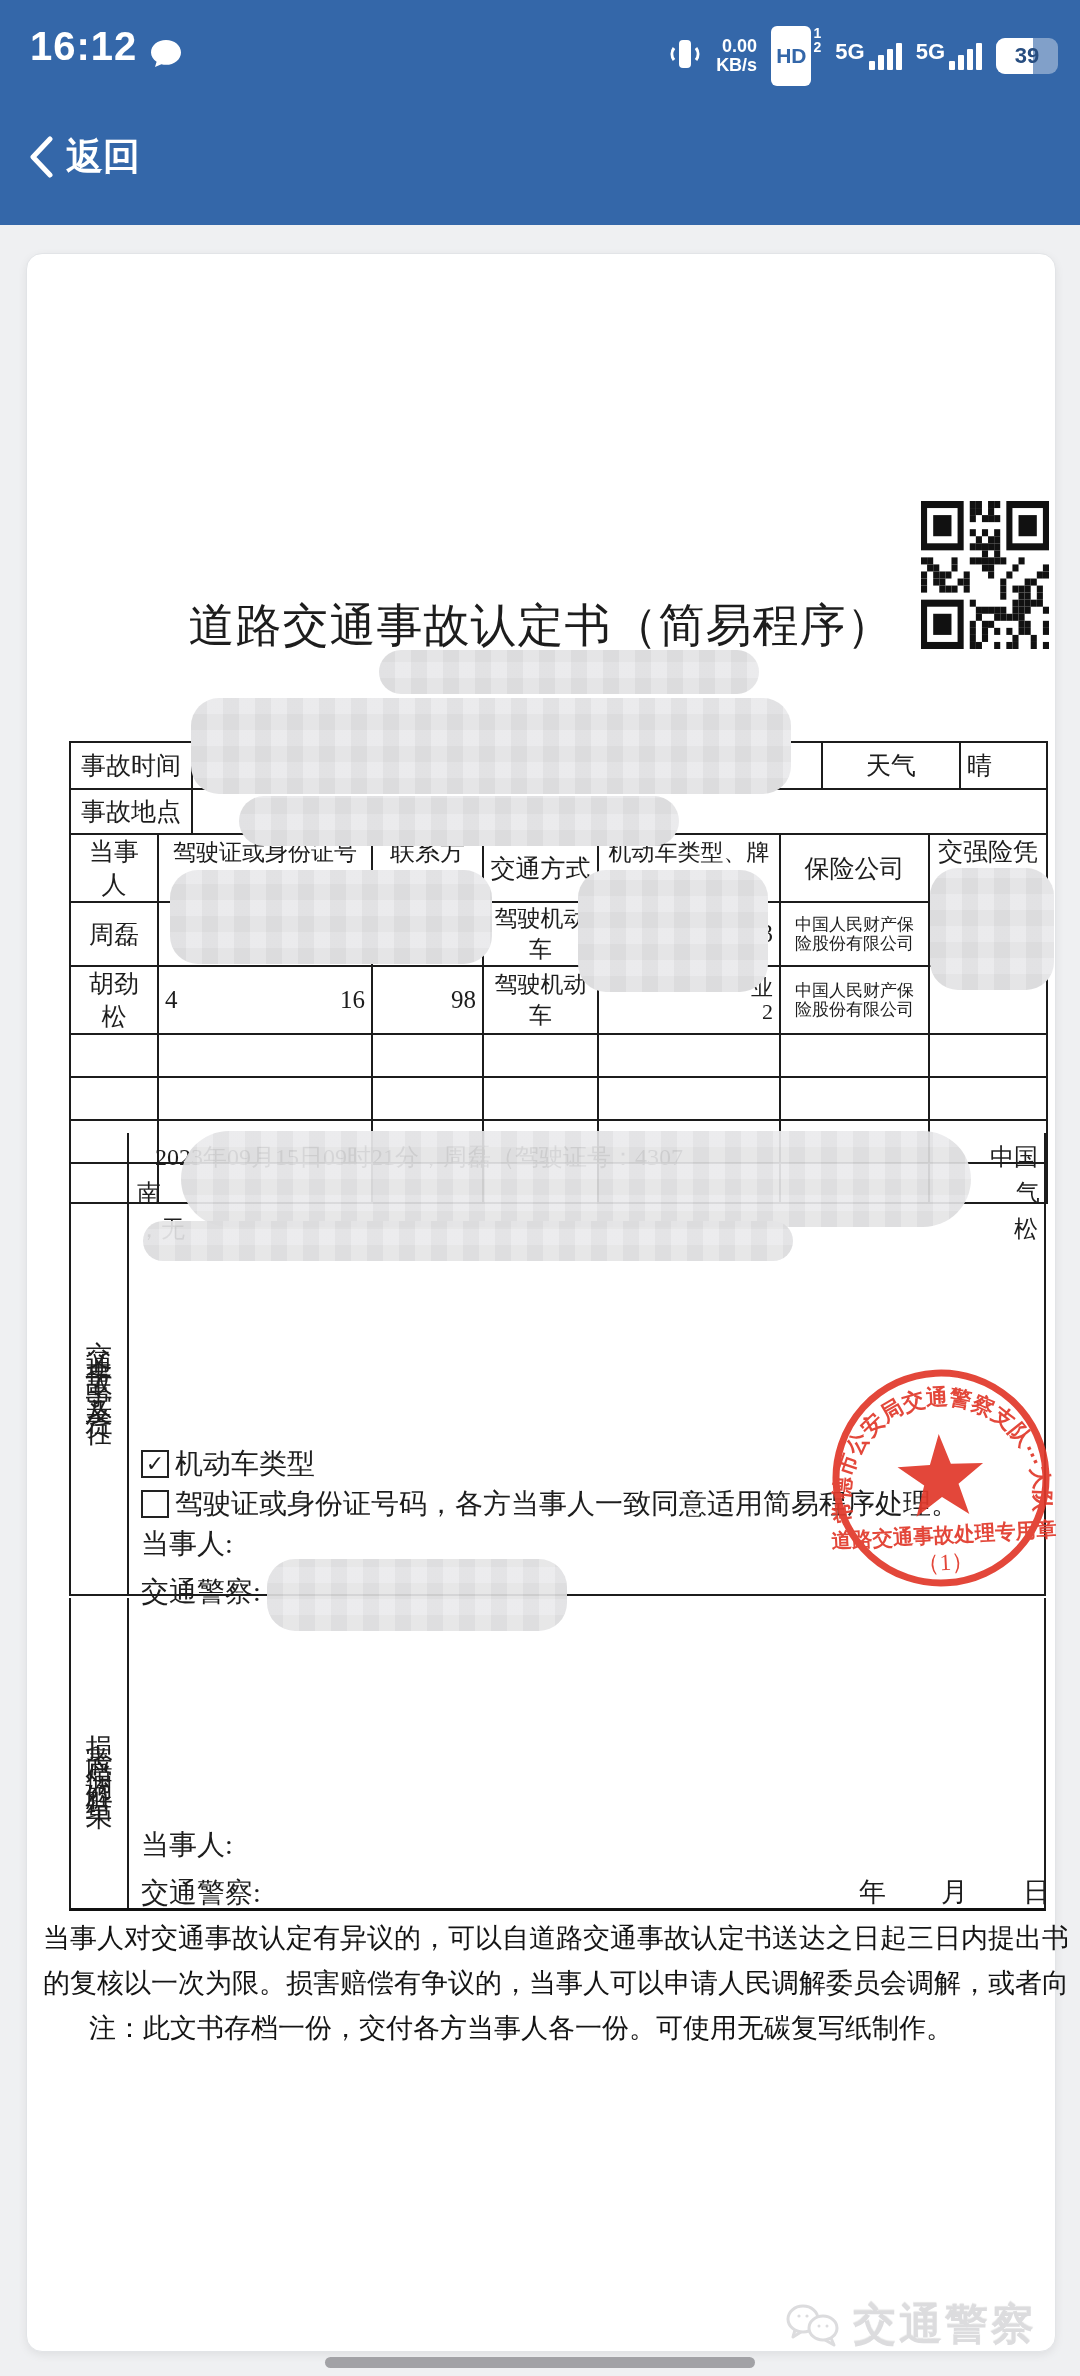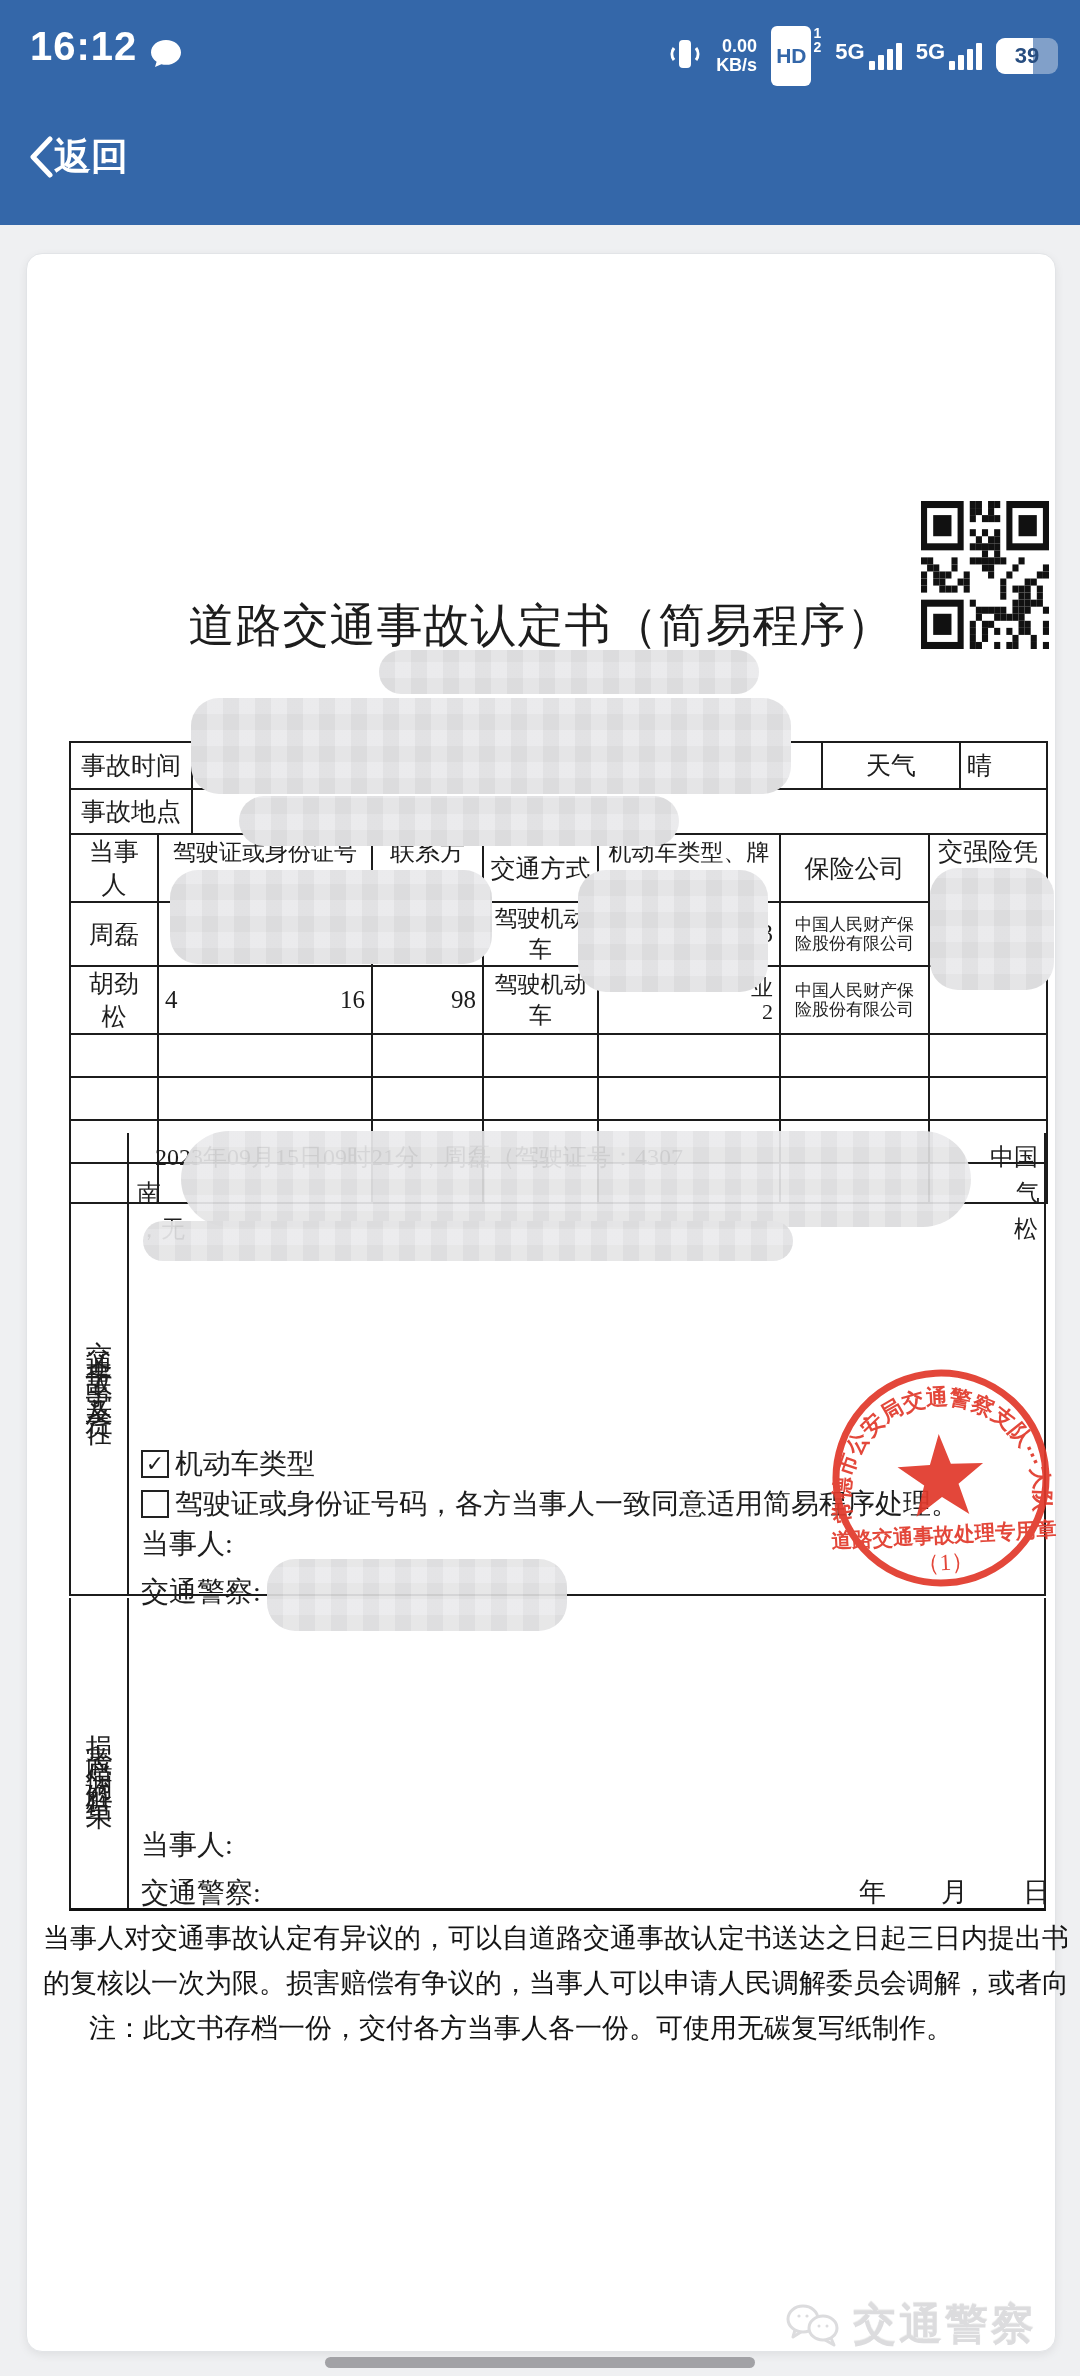--- a/index.html
+++ b/index.html
@@ -18,21 +18,21 @@
   .hd-nums{display:flex;flex-direction:column;font-size:14px;line-height:14px;font-weight:700;margin-left:2px;}
   .sig{display:flex;align-items:flex-end;gap:4px;}
   .sig .g5{font-size:22px;font-weight:700;line-height:20px;margin-bottom:8px;}
   .bars{display:flex;align-items:flex-end;gap:3px;}
   .bars i{display:block;width:6px;background:#fff;border-radius:1px;}
   .batt{position:relative;width:62px;height:36px;border-radius:9px;background:rgba(255,255,255,.38);overflow:hidden;}
   .batt .fill{position:absolute;left:0;top:0;bottom:0;width:60%;background:#fff;}
   .batt .pct{position:absolute;inset:0;display:flex;align-items:center;justify-content:center;
              color:#274d80;font-size:22px;font-weight:700;}
   .navbar{position:absolute;left:0;top:110px;width:100%;height:115px;}
-  .back{position:absolute;left:28px;top:22px;display:flex;align-items:center;cursor:pointer;}
+  .back{position:absolute;left:28px;top:22px;display:flex;align-items:center;gap:12px;cursor:pointer;}
   .back .txt{font-size:37px;font-weight:600;}
   .nav-title{position:absolute;left:0;right:0;top:20px;text-align:center;font-size:43px;font-weight:700;letter-spacing:2px;}
 
   
   .card{position:absolute;left:26px;top:253px;width:1028px;height:2097px;background:#fff;
         border:1px solid #e2e4e7;border-radius:16px;box-shadow:0 3px 10px rgba(0,0,0,.07);
         color:#1d1d1d;font-family:"Liberation Serif","DejaVu Serif",serif;}
   .org-line{position:absolute;left:0;right:0;top:296px;display:flex;justify-content:center;align-items:center;
             font-size:31px;font-weight:700;letter-spacing:2px;}
   .doc-title{position:absolute;left:0;right:0;top:341px;text-align:center;font-size:46px;letter-spacing:1px;}

